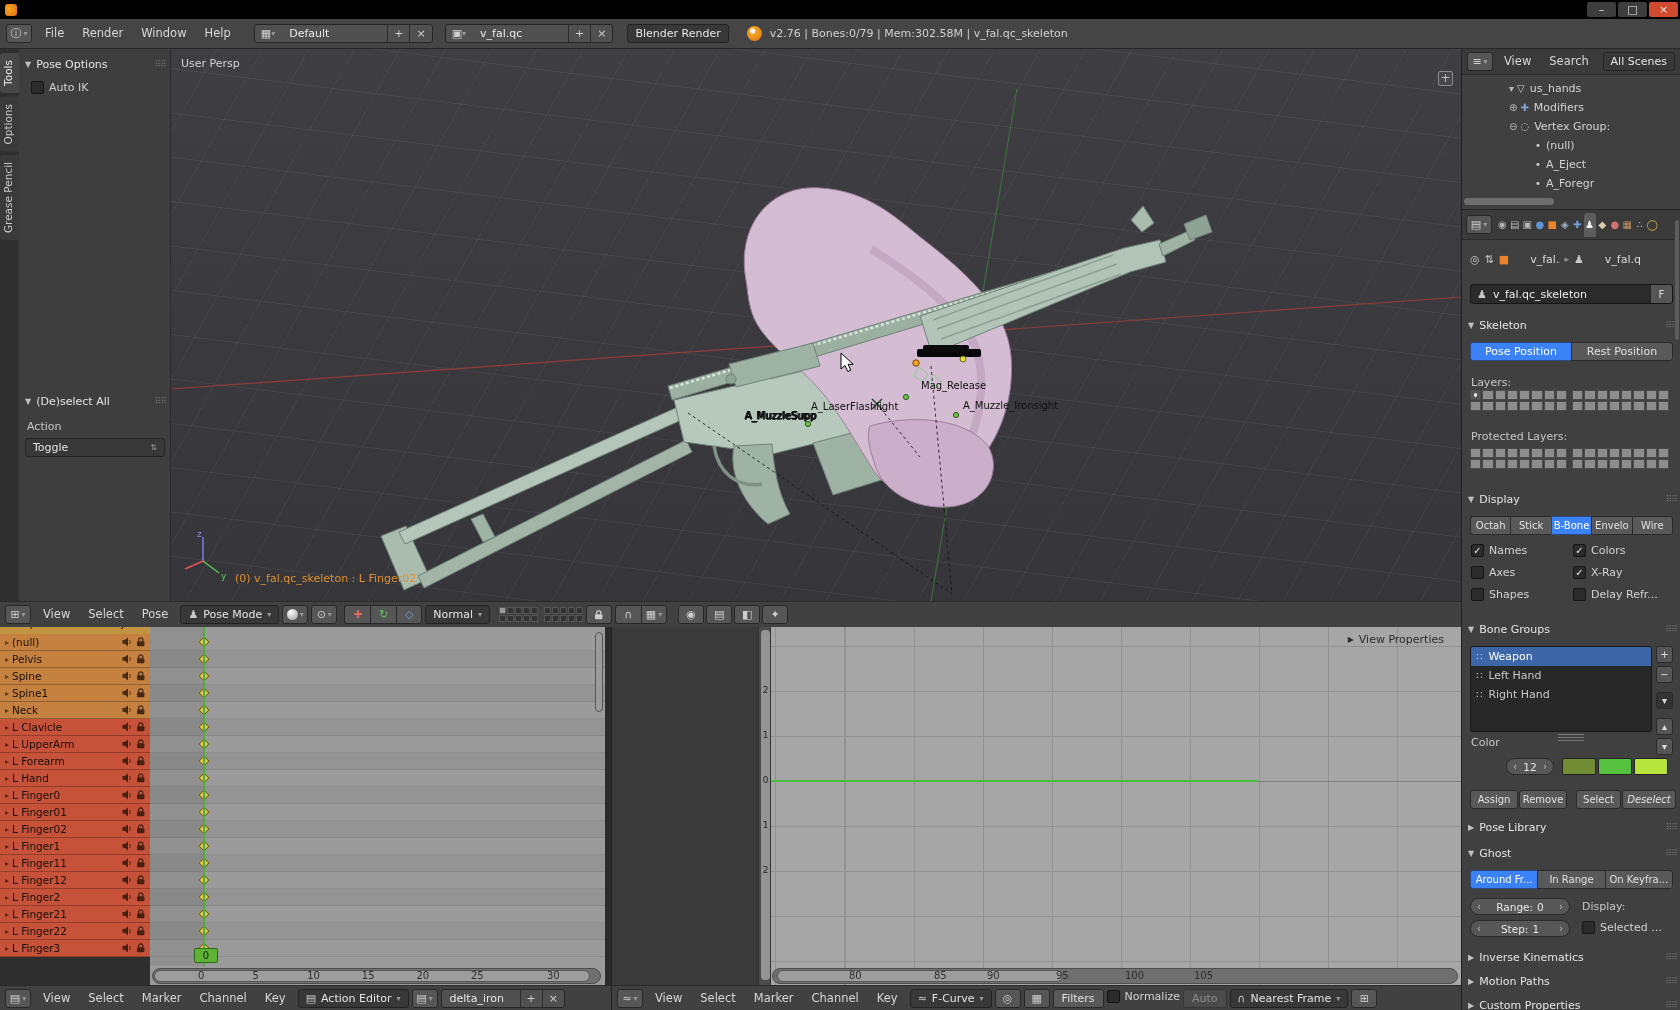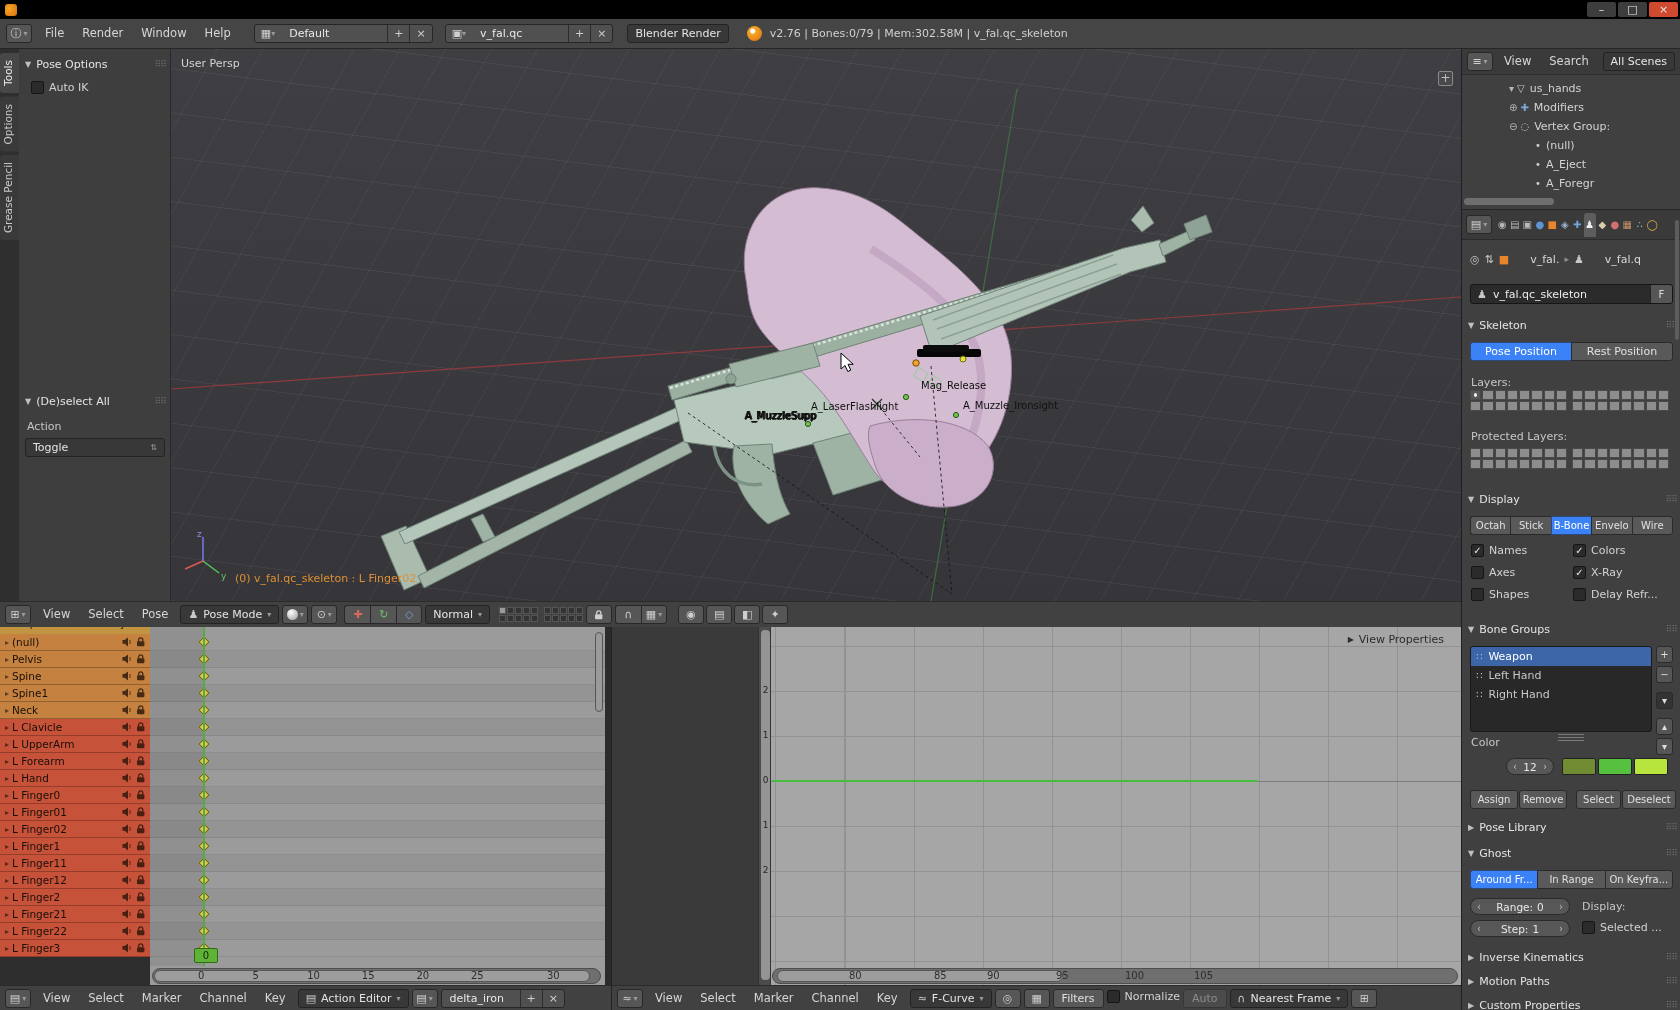--- a/index.html
+++ b/index.html
@@ -1050,21 +1050,21 @@
       </div>
       <div id="bg-swatches" class="row" style="position:absolute;left:100px;top:518px;gap:2px;">
           <div class="swatch" style="background: rgb(114, 140, 51);"></div>
           <div class="swatch" style="background: rgb(85, 193, 62);"></div>
           <div class="swatch" style="background: rgb(184, 229, 61);"></div>
         </div>
       <div id="bg-btns" class="row" style="position:absolute;left:8px;top:550px;gap:1px;">
           <div class="btn sm" style="width: 48px; margin-right: 0px;">Assign</div>
           <div class="btn sm" style="width: 48px; margin-right: 8px;">Remove</div>
           <div class="btn sm" style="width: 45px; margin-right: 0px;">Select</div>
-          <div class="btn sm" style="width: 54px; margin-right: 12px;">Deselect</div>
+          <div class="btn sm" style="width: 54px; margin-right: 12px; font-style: italic;">Deselect</div>
         </div>
 
       <div class="phdr" style="top:578px;">
         <span class="parr">▶</span>
         <span class="ptitle">Pose Library</span>
         <span class="pdots">⠿⠿</span>
       </div>
 
       <div class="phdr" style="top:604px;">
         <span class="parr">▼</span>

